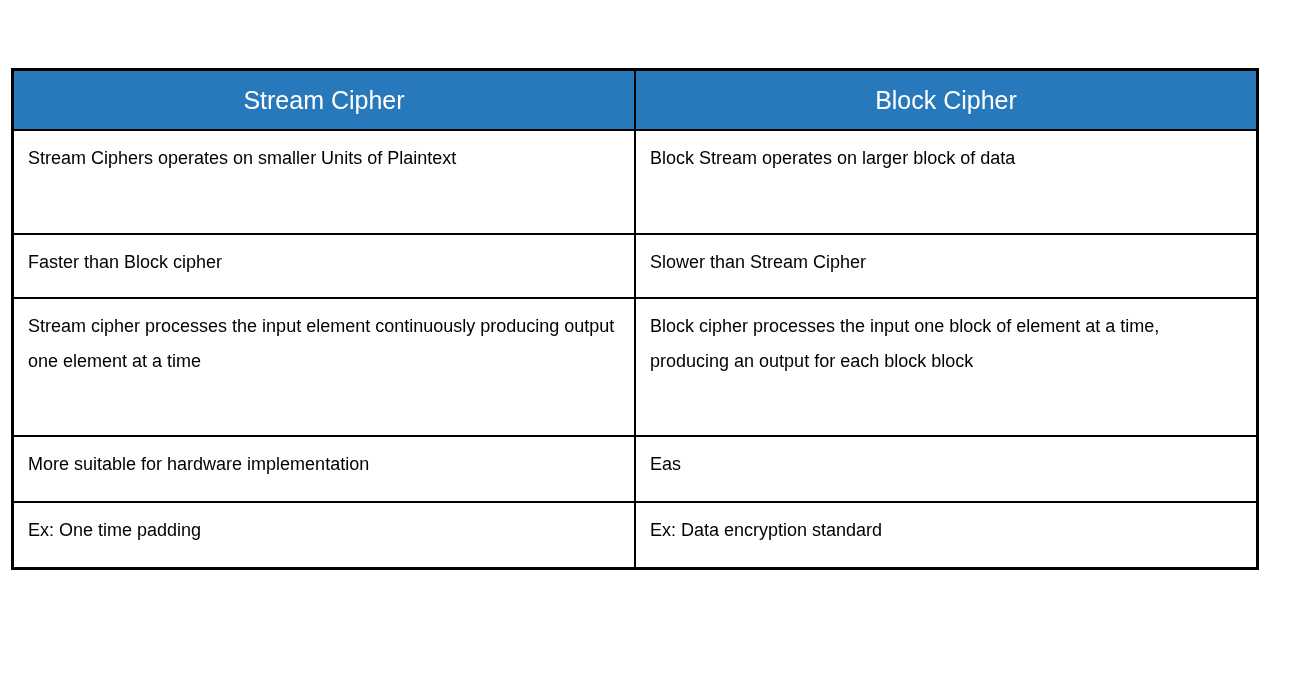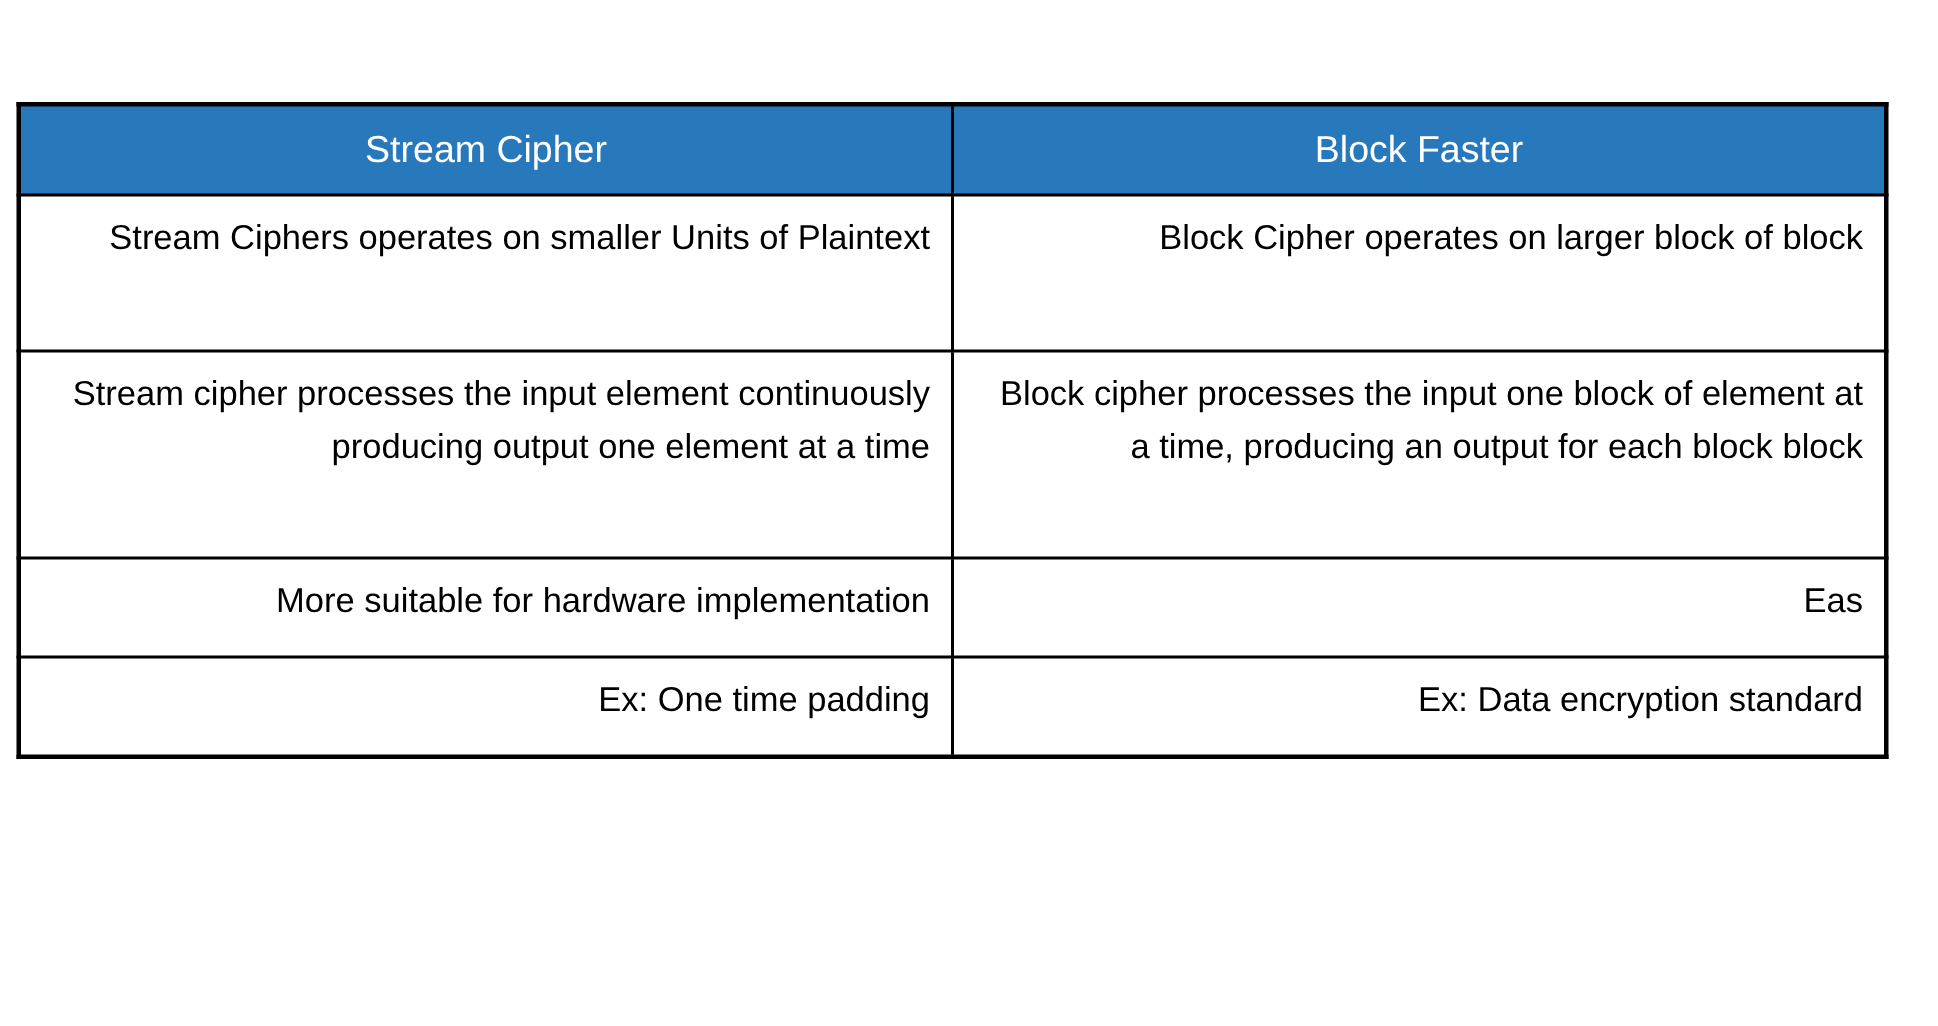--- a/index.html
+++ b/index.html
@@ -38,49 +38,53 @@
     color: #ffffff;
     font-size: 25px;
     font-weight: 400;
     text-align: center;
     vertical-align: middle;
     padding: 0 10px;
   }
   td.body-cell {
     width: 50%;
     vertical-align: top;
-    text-align: right;
+    text-align: left;
     color: #000000;
-    font-size: 23px;
+    font-size: 18px;
     line-height: 35px;
     padding: 10px 14px 10px 14px;
   }
   tr.r0 td { height: 82px; }
   tr.r1 td { height: 42px; }
   tr.r2 td { height: 116px; }
   tr.r3 td { height: 40px; }
   tr.r4 td { height: 44px; }
   tr.r5 td { height: 44px; }
   tr.r6 td { height: 43px; }
 </style>
 </head>
 <body>
 
 <div class="page">
   <table class="cipher-table">
     <thead>
       <tr>
         <th class="header-cell" style="background: rgb(40, 120, 188); color: rgb(255, 255, 255);">Stream Cipher</th>
-        <th class="header-cell" style="background: rgb(40, 120, 188); color: rgb(255, 255, 255);">Block Faster</th>
+        <th class="header-cell" style="background: rgb(40, 120, 188); color: rgb(255, 255, 255);">Block Cipher</th>
       </tr>
     </thead>
     <tbody>
       <tr class="r0">
         <td class="body-cell">Stream Ciphers operates on smaller Units of Plaintext</td>
-        <td class="body-cell">Block Cipher operates on larger block of block</td>
+        <td class="body-cell">Block Stream operates on larger block of data</td>
+      </tr>
+      <tr class="r1">
+        <td class="body-cell">Faster than Block cipher</td>
+        <td class="body-cell">Slower than Stream Cipher</td>
       </tr>
       <tr class="r2">
         <td class="body-cell">Stream cipher processes the input element continuously producing output one element at a time</td>
         <td class="body-cell">Block cipher processes the input one block of element at a time, producing an output for each block block</td>
       </tr>
       <tr class="r4">
         <td class="body-cell">More suitable for hardware implementation</td>
         <td class="body-cell">Eas</td>
       </tr>
       <tr class="r5">

